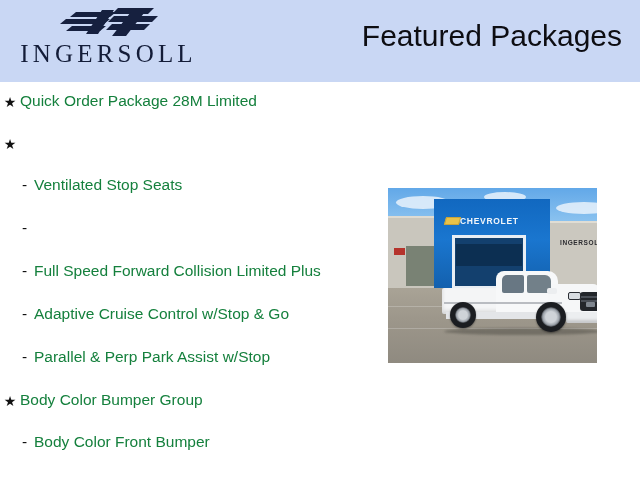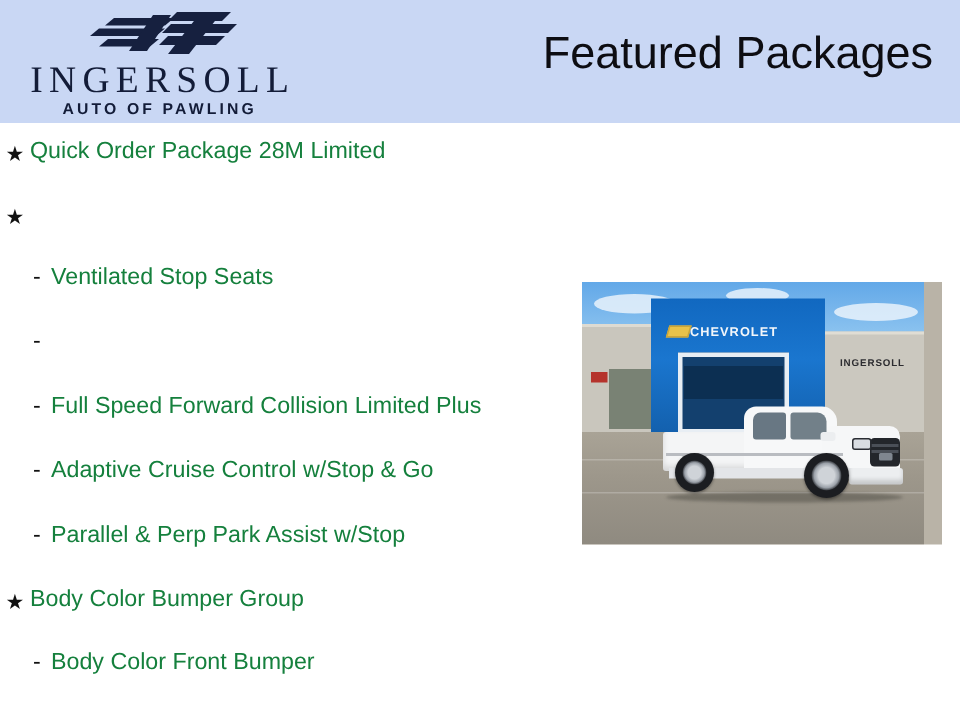--- a/index.html
+++ b/index.html
@@ -124,21 +124,21 @@
     line-height: 20px;
     color: #15803d;
     max-width: 330px;
   }
 
   
   .photo {
     position: absolute;
     left: 388px;
     top: 188px;
-    width: 240px;
+    width: 209px;
     height: 175px;
     overflow: hidden;
     background: #b9b3a7;
   }
 
   .ph-sky {
     position: absolute;
     left: 0; top: 0;
     width: 228px; height: 62px;
     background: linear-gradient(180deg, #62a8e8 0%, #8fc5f0 60%, #cfe2f3 100%);
@@ -359,21 +359,20 @@
           <path d="M64 2 L100 2 L94 8 L58 8 Z"></path>
           <path d="M60 10 L104 10 L98 16 L54 16 Z"></path>
           <path d="M58 18 L96 18 L90 24 L52 24 Z"></path>
           <path d="M80 2 L94 2 L72 30 L58 30 Z"></path>
         </g>
       </svg>
     </div>
 
     <div class="logo-wordmark">INGERSOLL</div>
 
-    <div class="logo-tagline">AUTO OF PAWLING</div>
   </div>
 
   <div class="banner-title">Featured Packages</div>
 </div>
 
 <div class="features">
 
   <div class="feat-row">
     <span class="bullet-star">★</span>
     <span class="feat-text">Quick Order Package 28M Limited</span>

